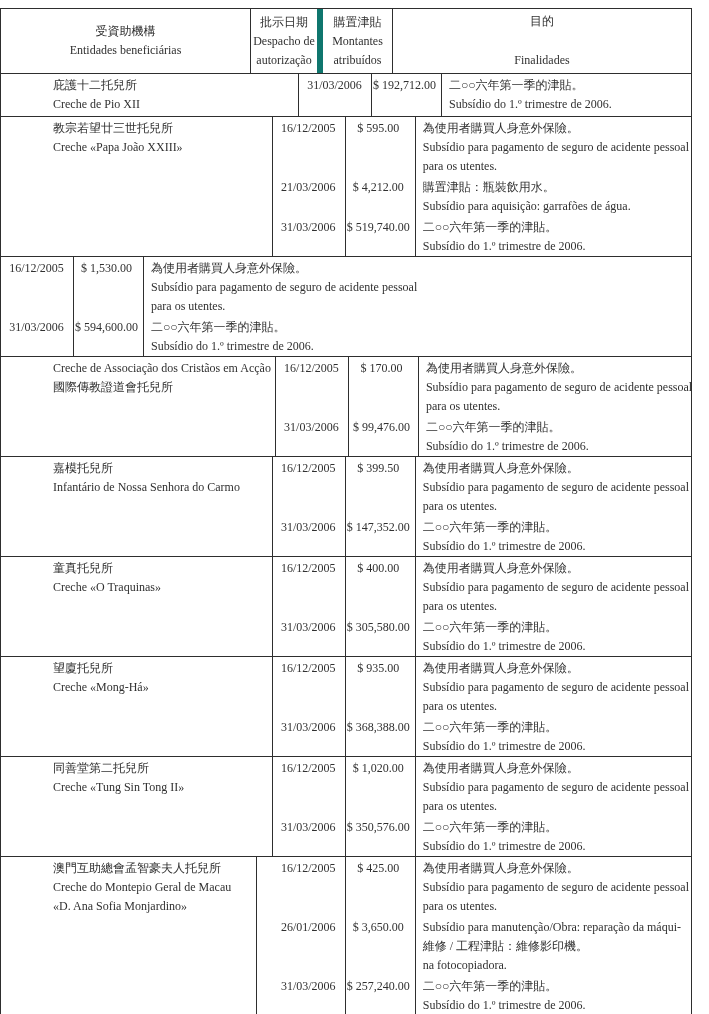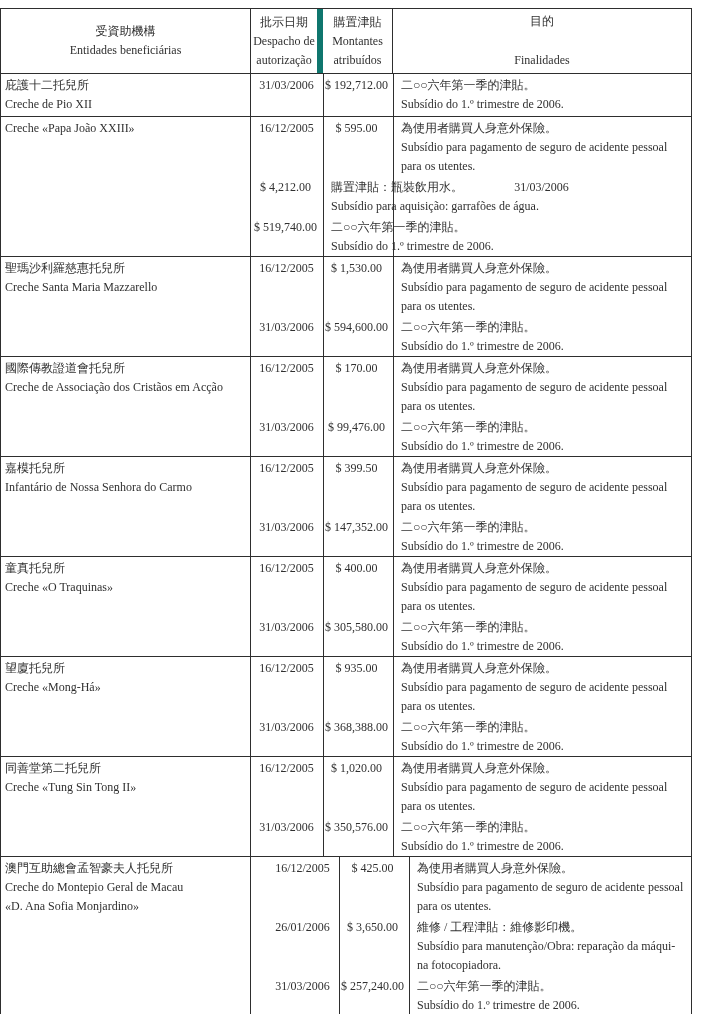--- a/index.html
+++ b/index.html
@@ -23,21 +23,21 @@
   }
   .hc1 { width:250px; border-right:1px solid #2e2e2e; }
   .hc2 { width:72px;  border-right:6px solid #0f766e; }
   .hc3 { width:70px;  border-right:1px solid #2e2e2e; }
   .hc4 { flex:1;gap:20px; }
 
   .row { display:flex; border-bottom:1px solid #2e2e2e; }
   .row:last-child { border-bottom:none;gap:16px; }
   .entity {
     width:250px; border-right:1px solid #2e2e2e; box-sizing:border-box;
-    padding:2px 4px 2px 4px; font-size:12px; line-height:19px;
+    padding:2px 4px 2px 4px; font-size:12px; line-height:19px;margin-left:48px;
   }
   .entries { flex:1; position:relative; display:grid; grid-template-columns:72px 70px 1fr; }
   .vline { position:absolute; top:0; bottom:0; width:1px; background:#2e2e2e; }
   .vline.v1 { left:72px; }
   .vline.v2 { left:142px; }
   .ecell { font-size:12px; line-height:19px; padding-top:2px; box-sizing:border-box; }
   .edate   { text-align:center; padding-left:2px; padding-right:3px; }
   .eamount { text-align:center; padding-right:5px; padding-left:2px; white-space:nowrap; }
   .epurpose{ padding-left:8px; padding-right:2px; }
   .pline   { white-space:nowrap; }
@@ -79,72 +79,70 @@
             <div class="ecell edate">31/03/2006</div>
             <div class="ecell eamount">$ 192,712.00</div>
             <div class="ecell epurpose">
               <div class="pline">二○○六年第一季的津貼。</div>
               <div class="pline">Subsídio do 1.º trimestre de 2006.</div>
             </div>
           </div>
         </div>
         <div class="row">
           <div class="entity">
+            <div class="pline">教宗若望廿三世托兒所</div>
             <div class="pline">Creche «Papa João XXIII»</div>
           </div>
           <div class="entries">
             <div class="vline v1"></div>
             <div class="vline v2"></div>
             <div class="ecell edate">16/12/2005</div>
             <div class="ecell eamount">$ 595.00</div>
             <div class="ecell epurpose">
               <div class="pline">為使用者購買人身意外保險。</div>
               <div class="pline">Subsídio para pagamento de seguro de acidente pessoal</div>
               <div class="pline">para os utentes.</div>
             </div>
+            <div class="ecell edate">21/03/2006</div>
             <div class="ecell eamount">$ 4,212.00</div>
             <div class="ecell epurpose">
               <div class="pline">購置津貼：瓶裝飲用水。</div>
               <div class="pline">Subsídio para aquisição: garrafões de água.</div>
             </div>
             <div class="ecell edate">31/03/2006</div>
             <div class="ecell eamount">$ 519,740.00</div>
             <div class="ecell epurpose">
               <div class="pline">二○○六年第一季的津貼。</div>
               <div class="pline">Subsídio do 1.º trimestre de 2006.</div>
             </div>
           </div>
         </div>
         <div class="row">
-          <div class="entity">
-            <div class="pline">聖瑪沙利羅慈惠托兒所</div>
-            <div class="pline">Creche Santa Maria Mazzarello</div>
-          </div>
           <div class="entries">
             <div class="vline v1"></div>
             <div class="vline v2"></div>
             <div class="ecell edate">16/12/2005</div>
             <div class="ecell eamount">$ 1,530.00</div>
             <div class="ecell epurpose">
               <div class="pline">為使用者購買人身意外保險。</div>
               <div class="pline">Subsídio para pagamento de seguro de acidente pessoal</div>
               <div class="pline">para os utentes.</div>
             </div>
             <div class="ecell edate">31/03/2006</div>
             <div class="ecell eamount">$ 594,600.00</div>
             <div class="ecell epurpose">
               <div class="pline">二○○六年第一季的津貼。</div>
               <div class="pline">Subsídio do 1.º trimestre de 2006.</div>
             </div>
           </div>
         </div>
         <div class="row">
           <div class="entity">
+            <div class="pline">Creche de Associação dos Cristãos em Acção</div>
             <div class="pline">國際傳教證道會托兒所</div>
-            <div class="pline">Creche de Associação dos Cristãos em Acção</div>
           </div>
           <div class="entries">
             <div class="vline v1"></div>
             <div class="vline v2"></div>
             <div class="ecell edate">16/12/2005</div>
             <div class="ecell eamount">$ 170.00</div>
             <div class="ecell epurpose">
               <div class="pline">為使用者購買人身意外保險。</div>
               <div class="pline">Subsídio para pagamento de seguro de acidente pessoal</div>
               <div class="pline">para os utentes.</div>
@@ -261,22 +259,22 @@
             <div class="ecell edate">16/12/2005</div>
             <div class="ecell eamount">$ 425.00</div>
             <div class="ecell epurpose">
               <div class="pline">為使用者購買人身意外保險。</div>
               <div class="pline">Subsídio para pagamento de seguro de acidente pessoal</div>
               <div class="pline">para os utentes.</div>
             </div>
             <div class="ecell edate">26/01/2006</div>
             <div class="ecell eamount">$ 3,650.00</div>
             <div class="ecell epurpose">
+              <div class="pline">Subsídio para manutenção/Obra: reparação da máqui-</div>
               <div class="pline">維修 / 工程津貼：維修影印機。</div>
-              <div class="pline">Subsídio para manutenção/Obra: reparação da máqui-</div>
               <div class="pline">na fotocopiadora.</div>
             </div>
             <div class="ecell edate">31/03/2006</div>
             <div class="ecell eamount">$ 257,240.00</div>
             <div class="ecell epurpose">
               <div class="pline">二○○六年第一季的津貼。</div>
               <div class="pline">Subsídio do 1.º trimestre de 2006.</div>
             </div>
           </div>
         </div>

